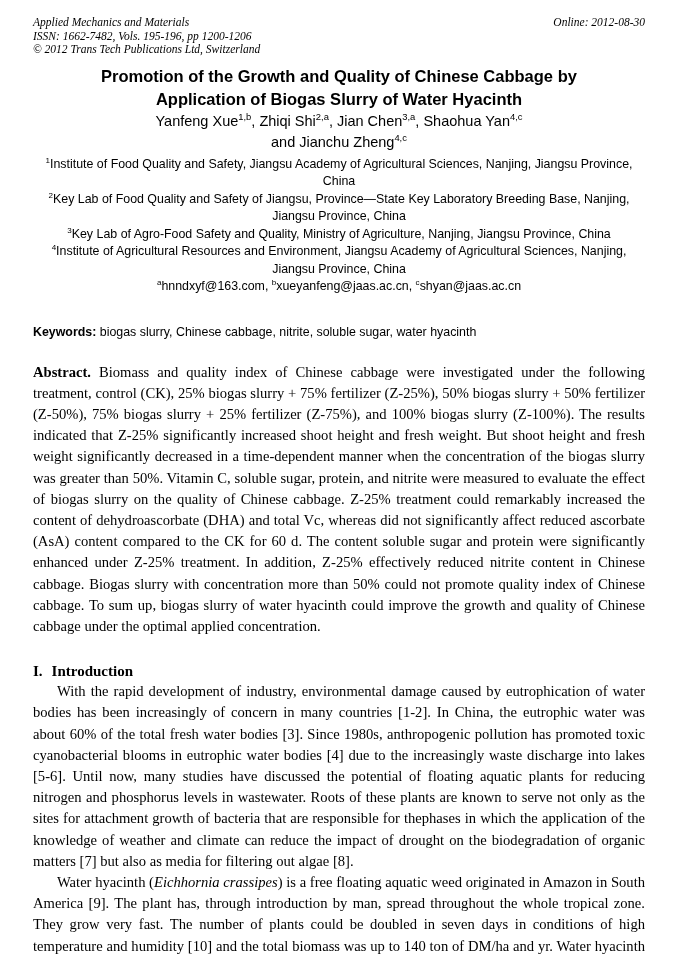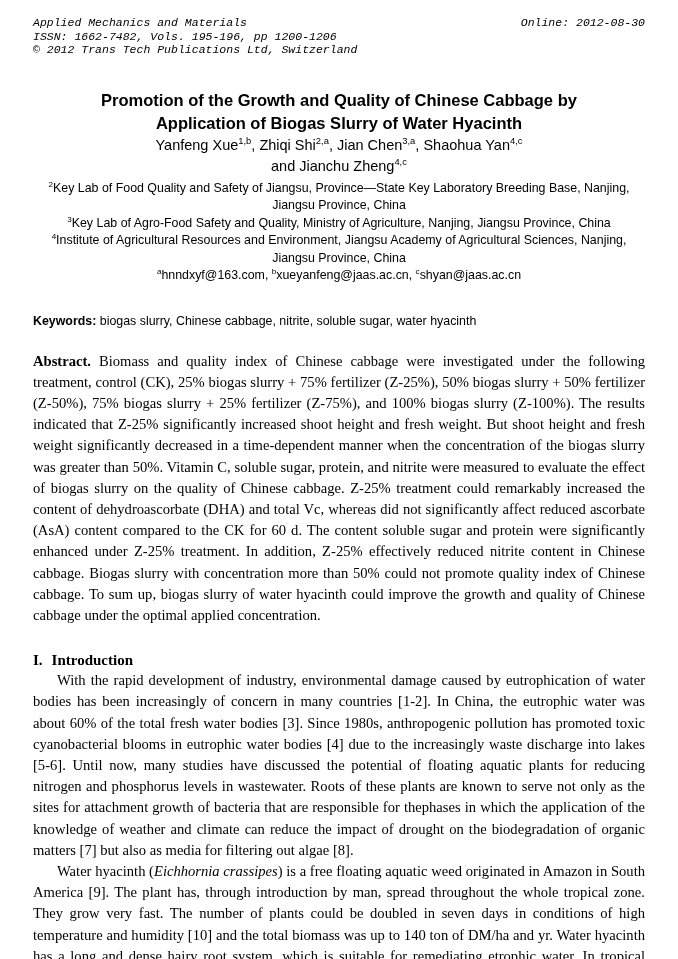--- a/index.html
+++ b/index.html
@@ -15,30 +15,30 @@
     width: 678px;
     height: 959px;
     padding: 16px 33px 20px 33px;
     background: #ffffff;
   }
   
   .hdr-row {
     display: flex;
     justify-content: space-between;
     align-items: flex-start;
-    font-family: Liberation Mono, monospace;
+    font-family: Liberation Serif, serif;
     font-style: italic;
     font-size: 11.5px;
     line-height: 13.5px;
   }
   .hdr-left { white-space: nowrap; }
   .hdr-right { white-space: nowrap; }
   
   .title-block {
-    margin-top: 32px;
+    margin-top: 8px;
     text-align: center;
     font-family: "Liberation Sans", sans-serif;
     font-weight: bold;
     font-size: 16.5px;
     line-height: 23px;
   }
   .authors-line {
     text-align: center;
     font-family: "Liberation Sans", sans-serif;
     font-size: 14.5px;
@@ -114,20 +114,21 @@
   </div>
 
   <div class="title-block">
     <div>Promotion of the Growth and Quality of Chinese Cabbage by</div>
     <div>Application of Biogas Slurry of Water Hyacinth</div>
     <div class="authors-line"><span>Yanfeng Xue</span><sup>1,b</sup><span>, Zhiqi Shi</span><sup>2,a</sup><span>, Jian Chen</span><sup>3,a</sup><span>, Shaohua Yan</span><sup>4,c</sup></div>
     <div class="authors-line"><span>and Jianchu Zheng</span><sup>4,c</sup></div>
   </div>
 
   <div class="affil-block">
+    <div class="affil"><sup>1</sup><span>Institute of Food Quality and Safety, Jiangsu Academy of Agricultural Sciences, Nanjing, Jiangsu Province, China</span></div>
     <div class="affil"><sup>2</sup><span>Key Lab of Food Quality and Safety of Jiangsu, Province—State Key Laboratory Breeding Base, Nanjing, Jiangsu Province, China</span></div>
     <div class="affil"><sup>3</sup><span>Key Lab of Agro-Food Safety and Quality, Ministry of Agriculture, Nanjing, Jiangsu Province, China</span></div>
     <div class="affil"><sup>4</sup><span>Institute of Agricultural Resources and Environment, Jiangsu Academy of Agricultural Sciences, Nanjing, Jiangsu Province, China</span></div>
     <div class="emails-line"><sup>a</sup><span>hnndxyf@163.com, </span><sup>b</sup><span>xueyanfeng@jaas.ac.cn, </span><sup>c</sup><span>shyan@jaas.ac.cn</span></div>
   </div>
 
   <div class="keywords-line">
     <b>Keywords:</b><span> biogas slurry, Chinese cabbage, nitrite, soluble sugar,  water hyacinth</span>
   </div>
 

